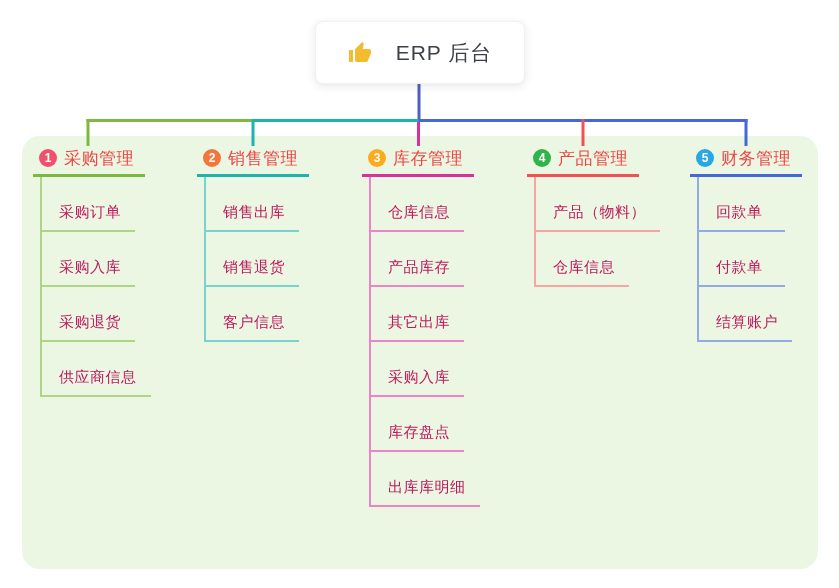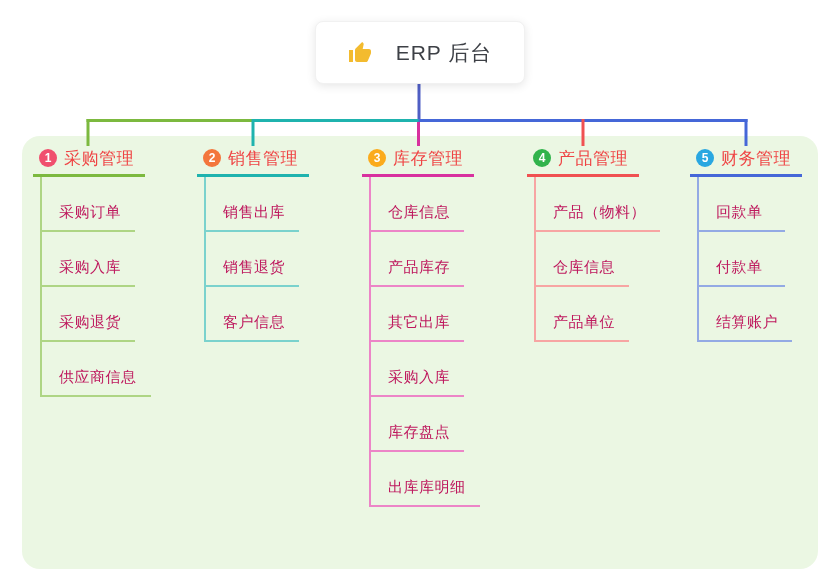--- a/index.html
+++ b/index.html
@@ -129,23 +129,20 @@
       <span class="badge">4</span>
       <span class="topic-label">产品管理</span>
     </div>
     <div class="children">
       <div class="child">
           <span>产品（物料）</span>
         </div>
       <div class="child">
           <span>仓库信息</span>
         </div>
-      <div class="child">
-          <span>产品单位</span>
-        </div>
     </div>
   </div>
 
   <div class="branch" style="left: 690px; --c: #4567d8; --cl: #93aae4; --badge: #29a7e1;">
     <div class="topic">
       <span class="badge">5</span>
       <span class="topic-label">财务管理</span>
     </div>
     <div class="children">
       <div class="child">

